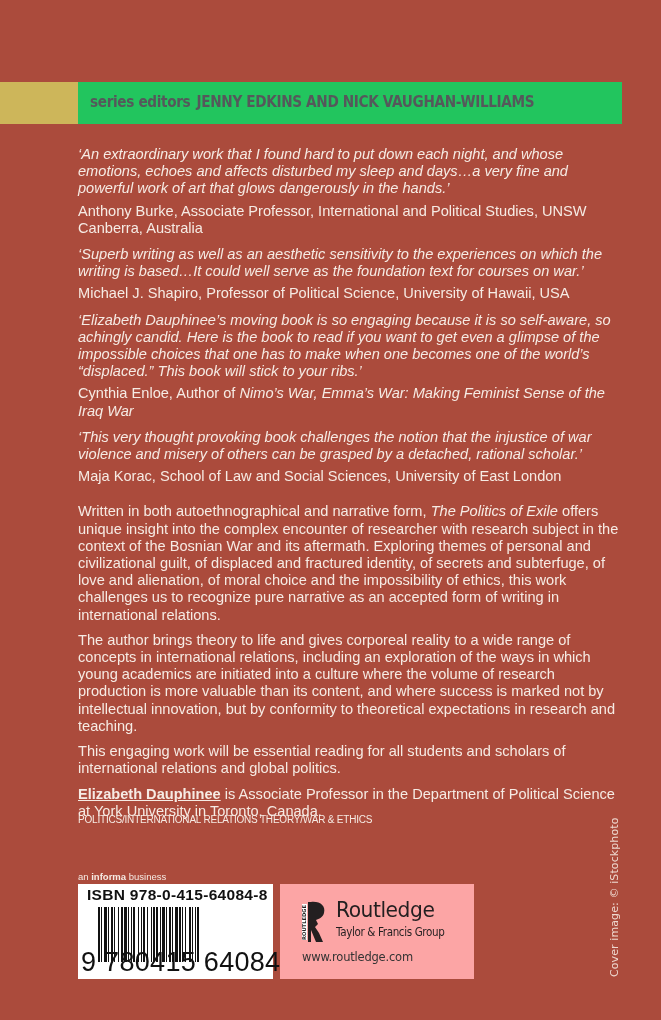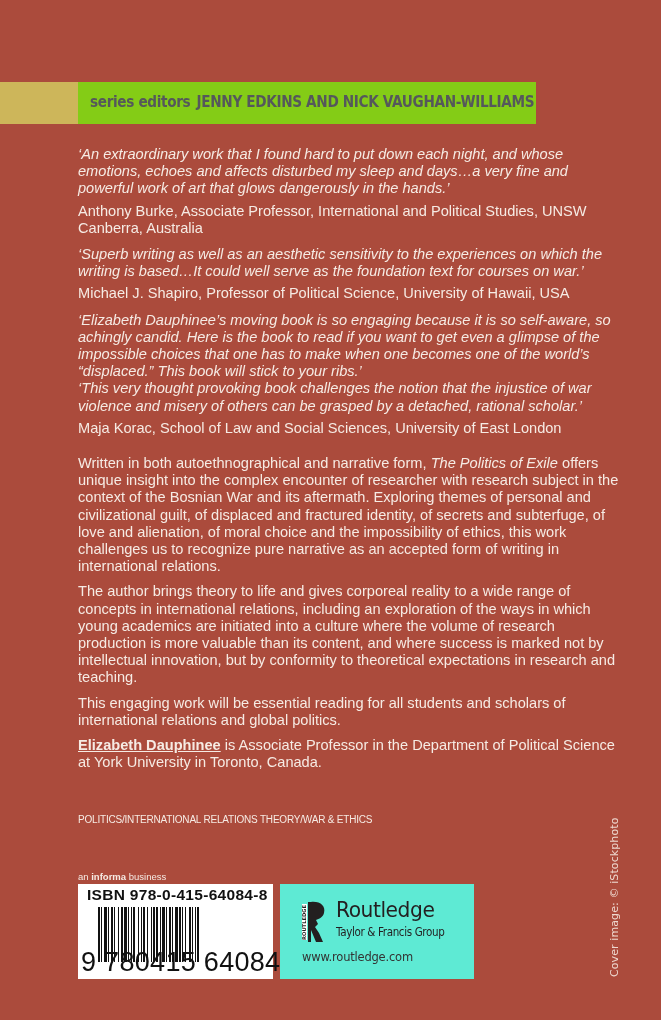--- a/index.html
+++ b/index.html
@@ -12,23 +12,23 @@
       background: #ab4b3c;
       position: relative;
       overflow: hidden;
       font-family: "Liberation Sans", sans-serif;
       color: #f6ebe4;
     }
     .series-band {
       position: absolute;
       left: 0;
       top: 82px;
-      width: 536px;
+      width: 622px;
       height: 42px;
-      background: #84cc16;
+      background: #22c55e;
     }
     .series-block {
       position: absolute;
       left: 0;
       top: 0;
       width: 78px;
       height: 42px;
       background: #cdb65a;
     }
     .series-text {
@@ -131,21 +131,21 @@
       letter-spacing: 0.3px;
       white-space: nowrap;
       color: #111;
     }
     .routledge-box {
       position: absolute;
       left: 280px;
       top: 884px;
       width: 194px;
       height: 95px;
-      background: #5eead4;
+      background: #fca5a5;
       color: #231f20;
     }
     .r-logo {
       position: absolute;
       left: 22px;
       top: 16px;
       width: 26px;
       height: 44px;
     }
     .r-name {
@@ -208,20 +208,21 @@
   <div>
     <p class="quote">‘An extraordinary work that I found hard to put down each night, and whose emotions, echoes and affects disturbed my sleep and days…a very fine and powerful work of art that glows dangerously in the hands.’</p>
     <p class="attrib">Anthony Burke, Associate Professor, International and Political Studies, UNSW Canberra, Australia</p>
   </div>
   <div>
     <p class="quote">‘Superb writing as well as an aesthetic sensitivity to the experiences on which the writing is based…It could well serve as the foundation text for courses on war.’</p>
     <p class="attrib">Michael J. Shapiro, Professor of Political Science, University of Hawaii, USA</p>
   </div>
   <div>
     <p class="quote">‘Elizabeth Dauphinee’s moving book is so engaging because it is so self-aware, so achingly candid. Here is the book to read if you want to get even a glimpse of the impossible choices that one has to make when one becomes one of the world’s “displaced.” This book will stick to your ribs.’</p>
+    <p class="attrib"><span>Cynthia Enloe, Author of </span><i>Nimo’s War, Emma’s War: Making Feminist Sense of the Iraq War</i></p>
   </div>
   <div>
     <p class="quote">‘This very thought provoking book challenges the notion that the injustice of war violence and misery of others can be grasped by a detached, rational scholar.’</p>
     <p class="attrib">Maja Korac, School of Law and Social Sciences, University of East London</p>
   </div>
 
   <p class="para first"><span>Written in both autoethnographical and narrative form, </span><i>The Politics of Exile</i><span> offers unique insight into the complex encounter of researcher with research subject in the context of the Bosnian War and its aftermath. Exploring themes of personal and civilizational guilt, of displaced and fractured identity, of secrets and subterfuge, of love and alienation, of moral choice and the impossibility of ethics, this work challenges us to recognize pure narrative as an accepted form of writing in international relations.</span></p>
   <p class="para">The author brings theory to life and gives corporeal reality to a wide range of concepts in international relations, including an exploration of the ways in which young academics are initiated into a culture where the volume of research production is more valuable than its content, and where success is marked not by intellectual innovation, but by conformity to theoretical expectations in research and teaching.</p>
   <p class="para">This engaging work will be essential reading for all students and scholars of international relations and global politics.</p>
   <p class="para"><b>Elizabeth Dauphinee</b><span> is Associate Professor in the Department of Political Science at York University in Toronto, Canada.</span></p>

